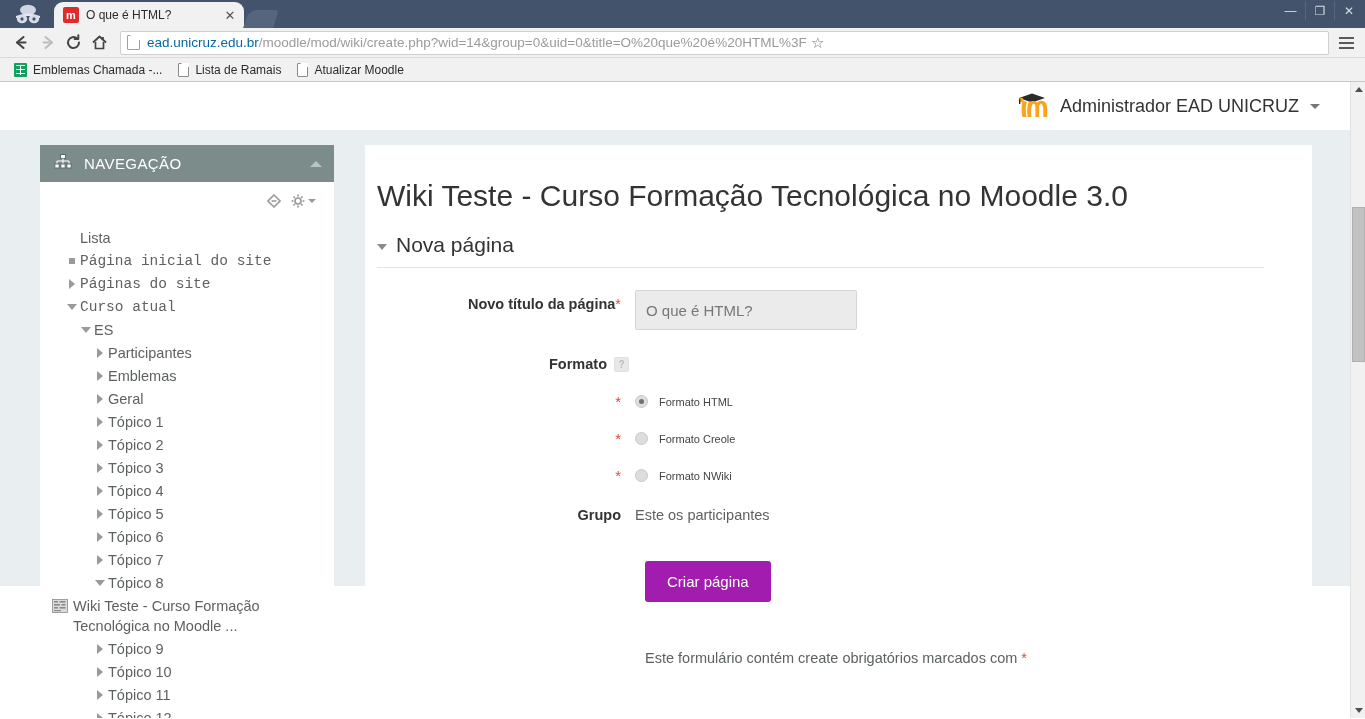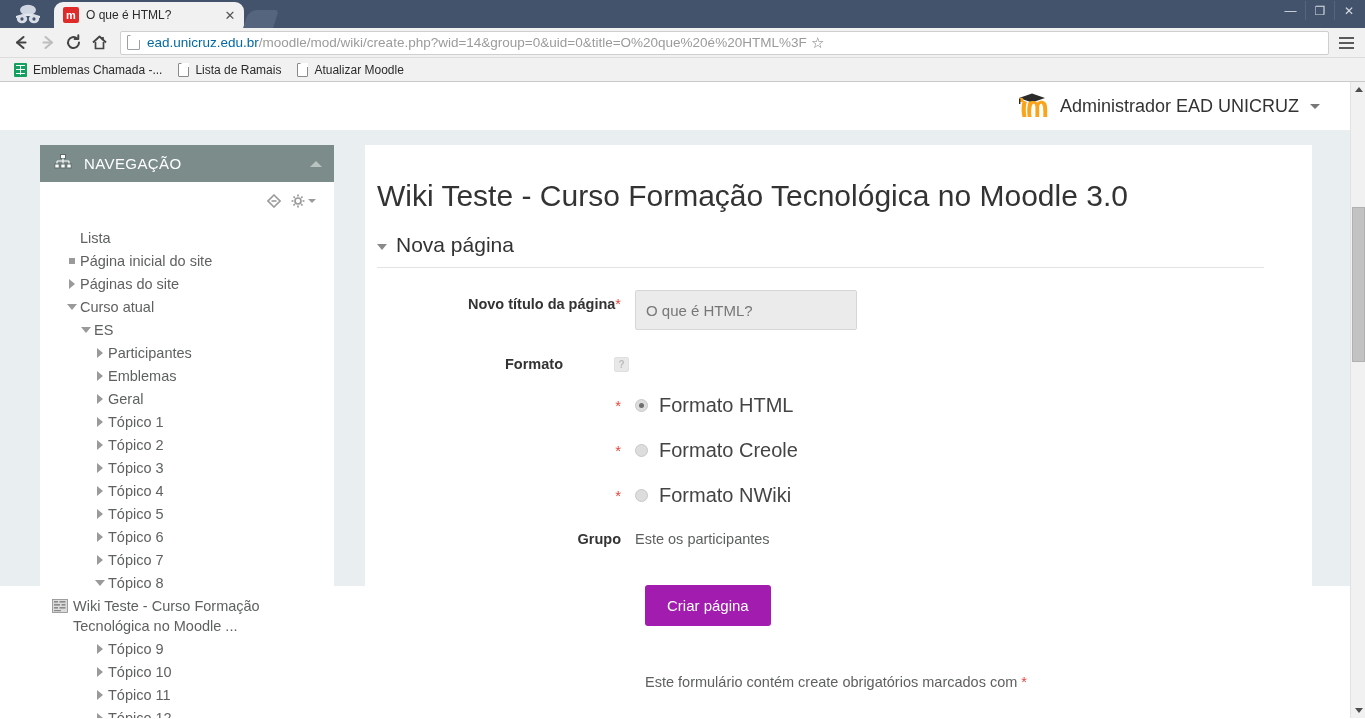--- a/index.html
+++ b/index.html
@@ -339,21 +339,21 @@
     background: #9a9a9a;
   }
   .nav-label { color: #5d6260; }
   .nav-label.link { color: #5d6260; }
   .wiki-icon { width: 16px; height: 16px; margin-right: 5px; flex: 0 0 auto; margin-top: 2px; }
   .nav-item.wiki { padding-left: 0; }
   .nav-item.wiki .nav-label { line-height: 20px; }
 
   
   .lvl0 { padding-left: 12px; }
-  .lvl1 { padding-left: 12px; }
+  .lvl1 { padding-left: 12px; font-family: Liberation Mono, monospace; }
   .lvl2 { padding-left: 26px; }
   .lvl3 { padding-left: 40px; }
   .lvl4 { padding-left: 54px; }
 
   
   .main-wrap {
     flex: 1 1 auto;
     padding-right: 0px;
     padding-left: 25px;
   }
@@ -436,21 +436,20 @@
     margin-left: 7px;
     margin-top: 1px;
     font-weight: bold;
   }
   .label-formato {
     width: 258px; flex: 0 0 auto;
     text-align: right; padding-right: 6px;
     font-size: 14.5px; color: #333333; font-weight: bold;
     display: flex; align-items: center; justify-content: flex-end;
     padding-top: 2px;
-    gap: 44px;
   }
 
   .radio-row {
     display: flex;
     align-items: center;
     margin-top: 22px;
   }
   .radio-req {
     width: 258px; flex: 0 0 auto;
     text-align: right; padding-right: 14px;
@@ -468,21 +467,21 @@
   }
   .radio-mark.checked:after {
     content: "";
     position: absolute;
     left: 3px; top: 3px;
     width: 5px; height: 5px;
     border-radius: 50%;
     background: #6f6f6f;
   }
   .radio-label {
-    font-size: 20px;
+    font-size: 11px;
     color: #444444;
   }
 
   .group-row { display: flex; align-items: center; margin-top: 24px; }
   .group-label {
     width: 258px; flex: 0 0 auto;
     text-align: right; padding-right: 14px;
     font-size: 14.5px; color: #333333; font-weight: bold;
   }
   .group-value { font-size: 14.5px; color: #5d6260; }

